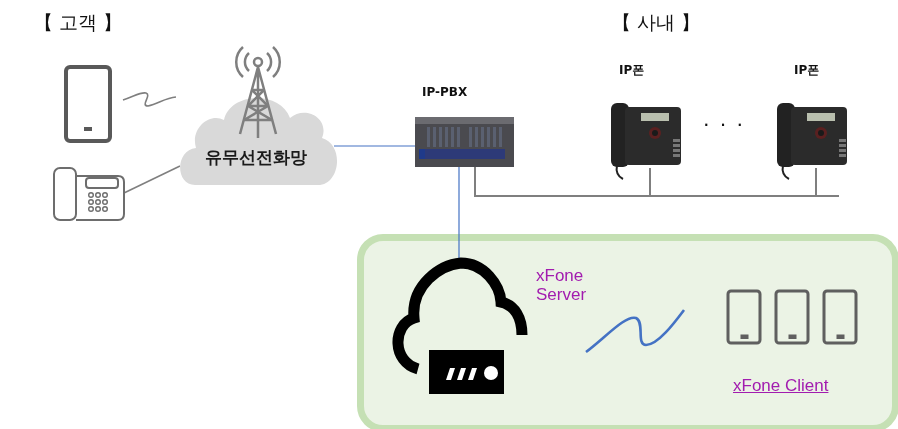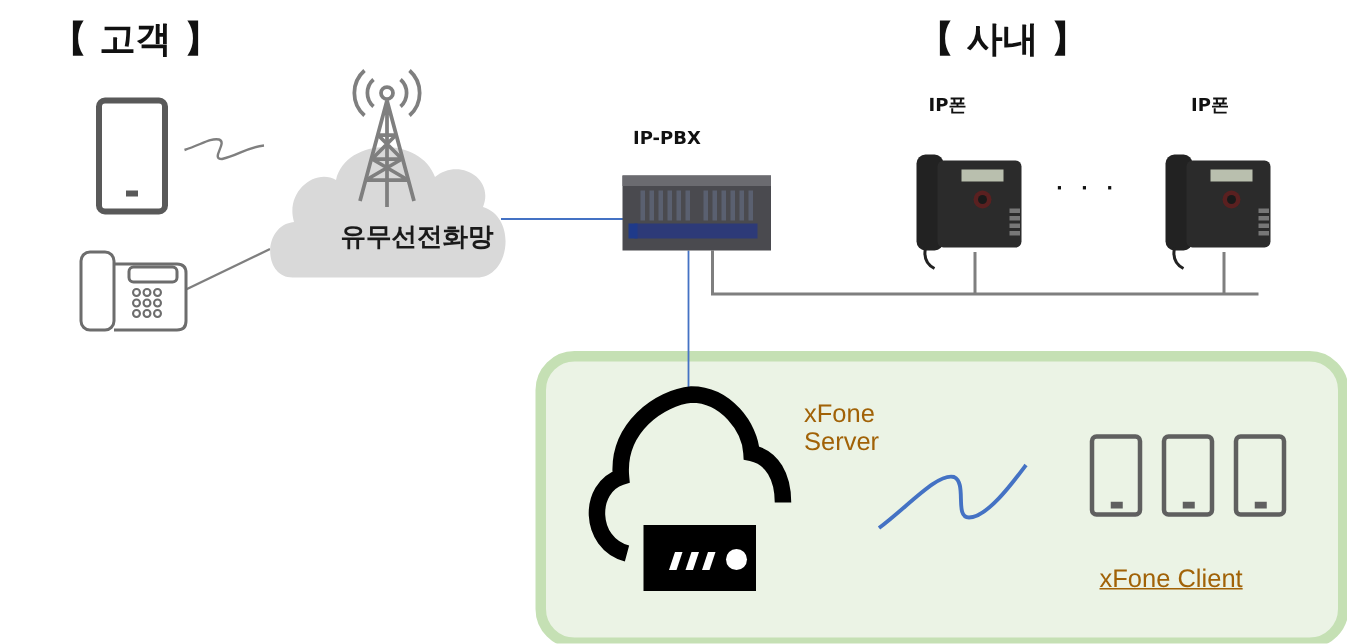--- a/index.html
+++ b/index.html
@@ -1,21 +1,21 @@
 <!DOCTYPE html>
 <html><head>
 <meta charset="utf-8">
 <style>
   html, body { margin:0; padding:0; background:#ffffff; }
   body { width:898px; height:429px; position:relative; overflow:hidden; font-family:"DejaVu Sans", sans-serif; }
   .abs { position:absolute; }
-  .title { font-size:24px; font-weight:bold; color:#111; white-space:nowrap;text-align:right; }
+  .title { font-size:19px; font-weight:normal; color:#111; white-space:nowrap;text-align:right; }
   .label { font-size:12px; color:#111; white-space:nowrap; font-weight:bold; }
   .cloud-label { font-size:17px; font-weight:bold; color:#1a1a1a; white-space:nowrap; }
-  .xf-label { font-family:"Liberation Sans", sans-serif; font-size:17px; color:#a16207; line-height:19px; }
+  .xf-label { font-family:"Liberation Sans", sans-serif; font-size:17px; color:#a21caf; line-height:19px; }
   .green-box { left:357px; top:234px; width:528px; height:184px; border:7px solid #c5e0b4; border-radius:26px; background:#ebf3e5; }
   svg { overflow:visible; }
 </style>
 </head>
 <body>
 
 <div class="abs title" style="left:34px;top:10px;">【 고객 】</div>
 <div class="abs title" style="left:612px;top:10px;">【 사내 】</div>
 
 <div class="abs green-box"></div>
@@ -140,21 +140,21 @@
   <g transform="translate(776,291)" fill="none" stroke="#5f5f5f" stroke-width="3">
     <rect x="0" y="0" width="32" height="52" rx="3"></rect>
       <rect x="14" y="45" width="5" height="1.5" fill="#5f5f5f"></rect>
   </g>
   <g transform="translate(824,291)" fill="none" stroke="#5f5f5f" stroke-width="3">
     <rect x="0" y="0" width="32" height="52" rx="3"></rect>
       <rect x="14" y="45" width="5" height="1.5" fill="#5f5f5f"></rect>
   </g>
 </svg>
 
-<div class="abs cloud-label" style="left:205px;top:146px;margin-left:22px;">유무선전화망</div>
+<div class="abs cloud-label" style="left:205px;top:146px;">유무선전화망</div>
 <div class="abs label" style="left:422px;top:85px;text-align:right;">IP-PBX</div>
 <div class="abs label" style="left:619px;top:62px;">IP폰</div>
 <div class="abs label" style="left:794px;top:62px;">IP폰</div>
 <div class="abs label" style="left:704px;top:118px;letter-spacing:4px;">· · ·</div>
 <div class="abs xf-label" style="left:536px;top:266px;">
   <div>xFone</div>
   <div>Server</div>
 </div>
 <div class="abs xf-label" style="left:733px;top:376px;text-decoration:underline;">xFone Client</div>
 

